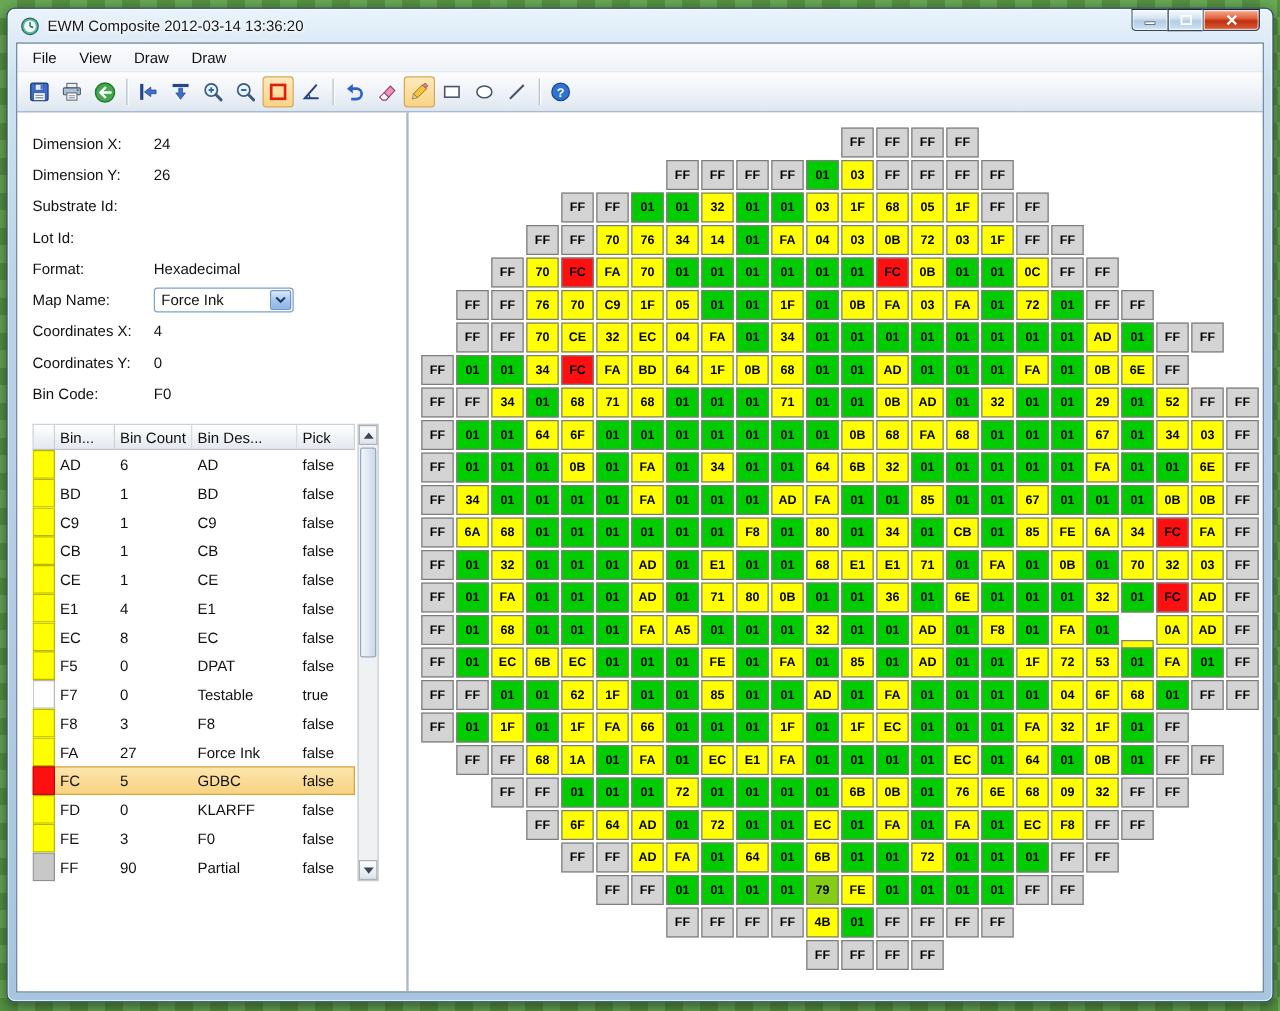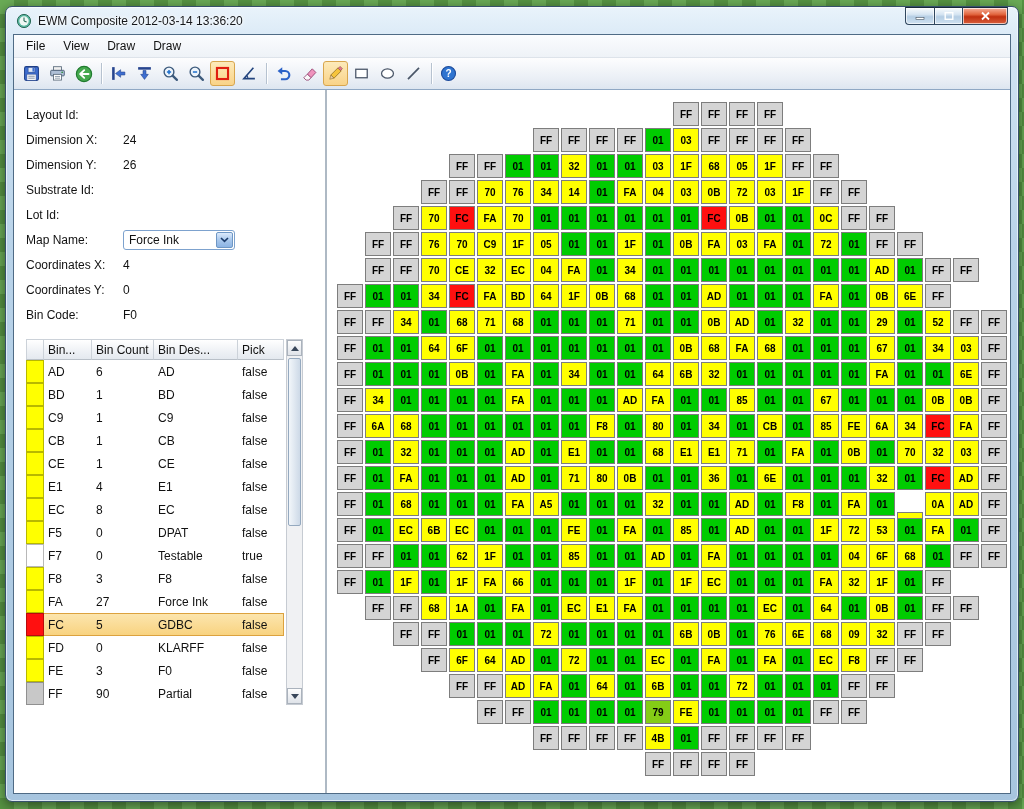--- a/index.html
+++ b/index.html
@@ -251,39 +251,39 @@
               <text x="8" y="11.6" font-size="9.5" font-weight="bold" fill="#ffffff" text-anchor="middle">?</text>
             </svg>
           </span>
         </div>
       </div>
 
     <div class="content">
       <div class="info-panel">
         <div>
             <div class="info-line">
-              <span class="info-label">Layout Id:</span>
-              <span class="info-value"></span>
-            </div>
-            <div class="info-line">
               <span class="info-label">Dimension X:</span>
               <span class="info-value">24</span>
             </div>
             <div class="info-line">
               <span class="info-label">Dimension Y:</span>
               <span class="info-value">26</span>
             </div>
             <div class="info-line">
               <span class="info-label">Substrate Id:</span>
               <span class="info-value"></span>
             </div>
             <div class="info-line">
               <span class="info-label">Lot Id:</span>
               <span class="info-value"></span>
             </div>
+            <div class="info-line">
+              <span class="info-label">Format:</span>
+              <span class="info-value">Hexadecimal</span>
+            </div>
           </div>
 
         <div class="info-line">
           <span class="info-label">Map Name:</span>
           <div class="combo">
             <span class="combo-value">Force Ink</span>
             <span class="combo-btn">
               <span style="display:flex;">
                   <svg width="9" height="6" viewBox="0 0 9 6">
                     <path d="M1 1 L4.5 4.4 L8 1" stroke="#1a3a6a" stroke-width="1.6" fill="none"></path>

